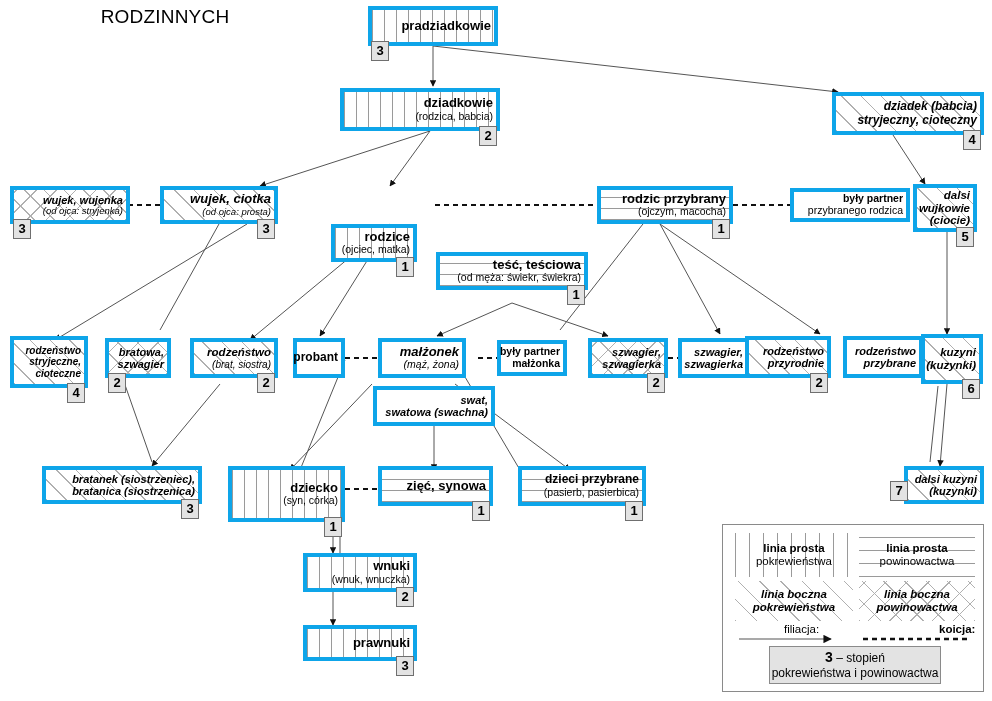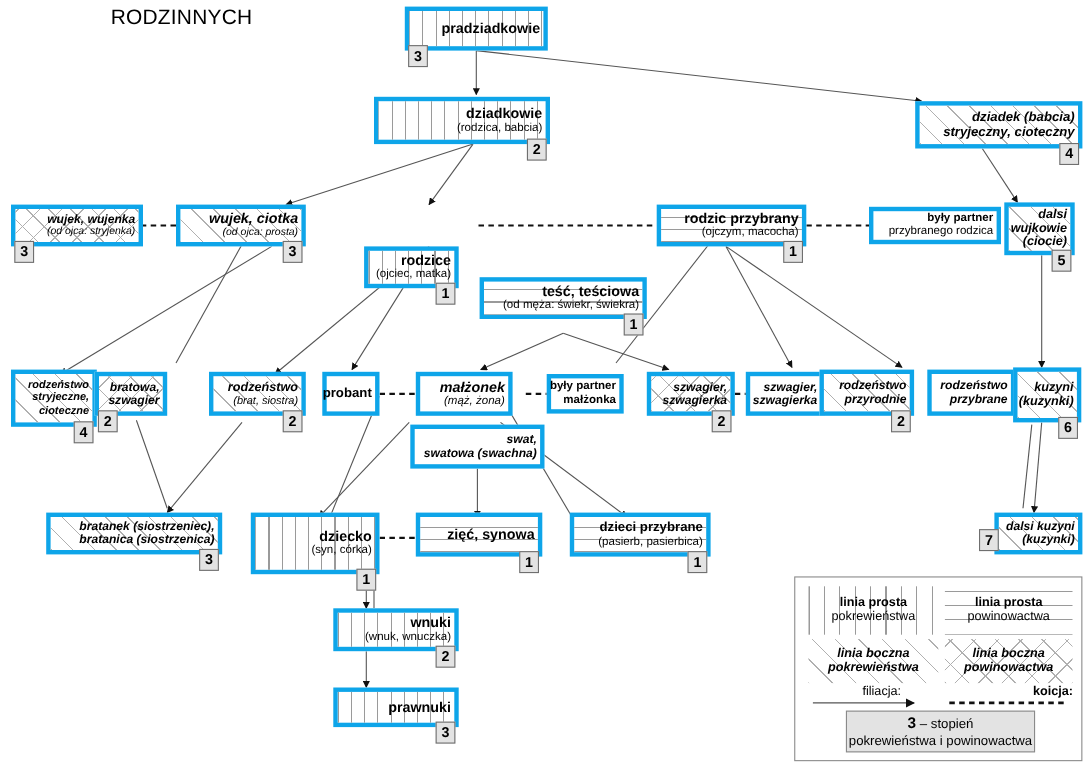--- a/index.html
+++ b/index.html
@@ -206,21 +206,21 @@
     <div class="deg br">1</div>
   </div>
 
   <div class="node h-diag italic" style="left:10px;top:336px;width:78px;height:52px;">
     <div class="lbl l1" style="font-size:10px">rodzeństwo</div>
     <div class="lbl l1" style="font-size:10px">stryjeczne,</div>
     <div class="lbl l1" style="font-size:10px">cioteczne</div>
     <div class="deg br">4</div>
   </div>
 
-  <div class="node h-cross italic" style="left:86px;top:338px;width:66px;height:40px;">
+  <div class="node h-cross italic" style="left:105px;top:338px;width:66px;height:40px;">
     <div class="lbl l1" style="font-size:11px">bratowa,</div>
     <div class="lbl l1" style="font-size:11px">szwagier</div>
     <div class="deg bl">2</div>
   </div>
 
   <div class="node h-diag italic" style="left:190px;top:338px;width:88px;height:40px;">
     <div class="lbl l1" style="font-size:11.5px">rodzeństwo</div>
     <div class="lbl l2" style="font-size:10px">(brat, siostra)</div>
     <div class="deg br">2</div>
   </div>

